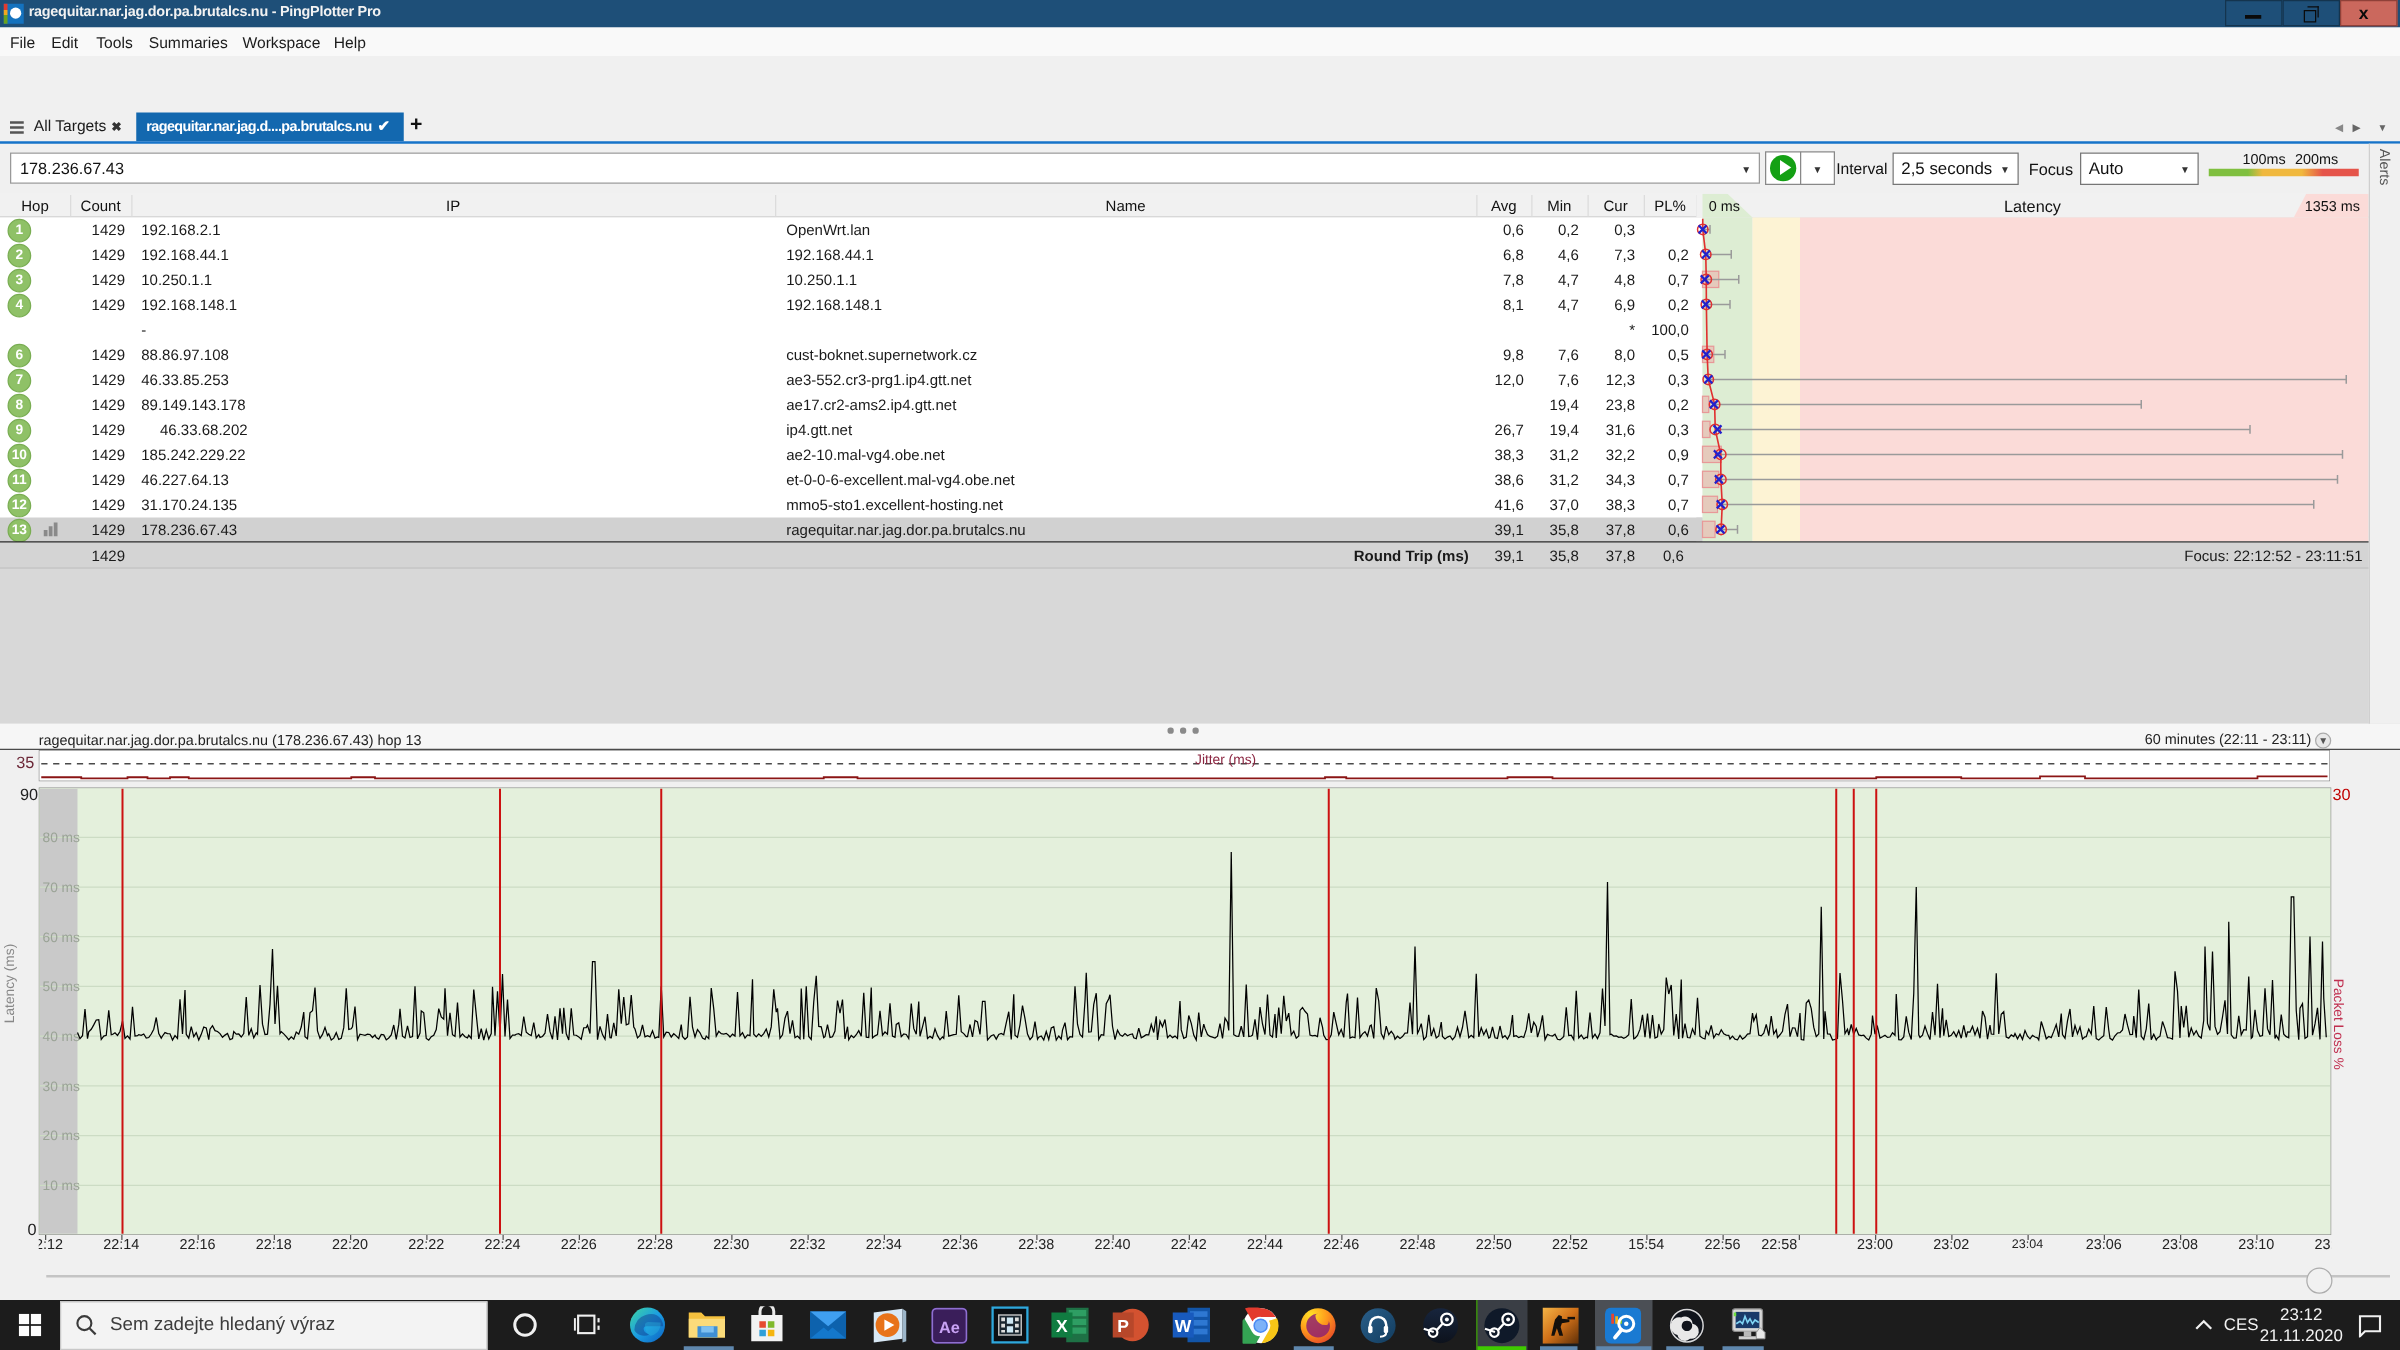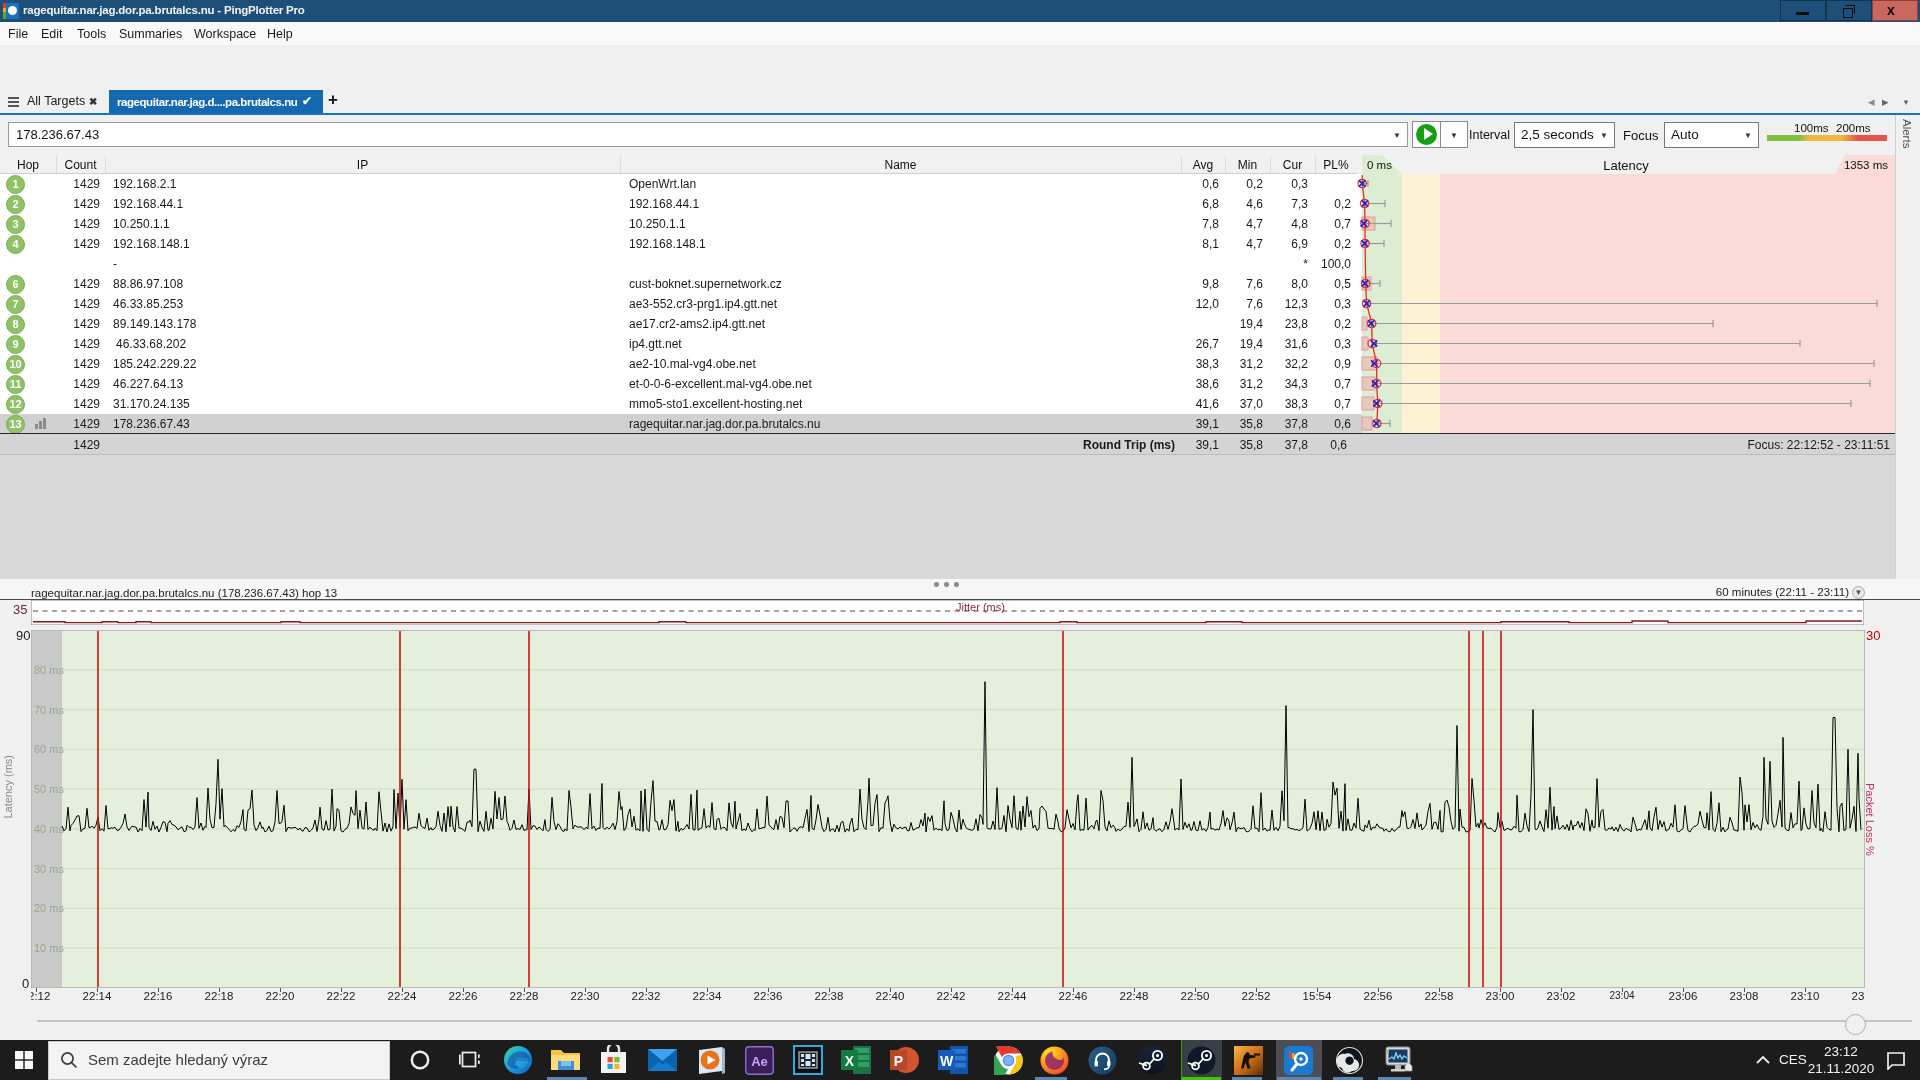--- a/index.html
+++ b/index.html
@@ -136,21 +136,21 @@
 <div class="ab t12 ra" style="left:0;top:297px;width:1351px">0,3</div>
 <div class="hop" style="left:6px;top:315px">8</div>
 <div class="ab t12 ra" style="left:0;top:317px;width:100px">1429</div>
 <div class="ab t12" style="left:113px;top:317px">89.149.143.178</div>
 <div class="ab t12" style="left:629px;top:317px">ae17.cr2-ams2.ip4.gtt.net</div>
 <div class="ab t12 ra" style="left:0;top:317px;width:1263px">19,4</div>
 <div class="ab t12 ra" style="left:0;top:317px;width:1308px">23,8</div>
 <div class="ab t12 ra" style="left:0;top:317px;width:1351px">0,2</div>
 <div class="hop" style="left:6px;top:335px">9</div>
 <div class="ab t12 ra" style="left:0;top:337px;width:100px">1429</div>
-<div class="ab t12" style="left:116px;top:337px">46.33.68.202</div>
+<div class="ab t12" style="left:128px;top:337px">46.33.68.202</div>
 <div class="ab t12" style="left:629px;top:337px">ip4.gtt.net</div>
 <div class="ab t12 ra" style="left:0;top:337px;width:1219px">26,7</div>
 <div class="ab t12 ra" style="left:0;top:337px;width:1263px">19,4</div>
 <div class="ab t12 ra" style="left:0;top:337px;width:1308px">31,6</div>
 <div class="ab t12 ra" style="left:0;top:337px;width:1351px">0,3</div>
 <div class="hop" style="left:6px;top:355px">10</div>
 <div class="ab t12 ra" style="left:0;top:357px;width:100px">1429</div>
 <div class="ab t12" style="left:113px;top:357px">185.242.229.22</div>
 <div class="ab t12" style="left:629px;top:357px">ae2-10.mal-vg4.obe.net</div>
 <div class="ab t12 ra" style="left:0;top:357px;width:1219px">38,3</div>
@@ -351,21 +351,21 @@
       <div class="ab" style="left:1073px;top:2px;width:60px;text-align:center;font-size:11.5px;color:#222">22:48</div>
       <div class="ab" style="left:1103px;top:0;width:1px;height:4px;background:#555"></div>
       <div class="ab" style="left:1134px;top:2px;width:60px;text-align:center;font-size:11.5px;color:#222">22:50</div>
       <div class="ab" style="left:1164px;top:0;width:1px;height:4px;background:#555"></div>
       <div class="ab" style="left:1195px;top:2px;width:60px;text-align:center;font-size:11.5px;color:#222">22:52</div>
       <div class="ab" style="left:1225px;top:0;width:1px;height:4px;background:#555"></div>
       <div class="ab" style="left:1256px;top:2px;width:60px;text-align:center;font-size:11.5px;color:#222">15:54</div>
       <div class="ab" style="left:1286px;top:0;width:1px;height:4px;background:#555"></div>
       <div class="ab" style="left:1317px;top:2px;width:60px;text-align:center;font-size:11.5px;color:#222">22:56</div>
       <div class="ab" style="left:1347px;top:0;width:1px;height:4px;background:#555"></div>
-      <div class="ab" style="left:1378px;top:2px;width:60px;text-align:center;font-size:11.5px;color:#222">22:58</div>
+      <div class="ab" style="left:1378px;top:2px;width:60px;font-size:11.5px;color:#222">22:58</div>
       <div class="ab" style="left:1408px;top:0;width:1px;height:4px;background:#555"></div>
       <div class="ab" style="left:1439px;top:2px;width:60px;text-align:center;font-size:11.5px;color:#222">23:00</div>
       <div class="ab" style="left:1469px;top:0;width:1px;height:4px;background:#555"></div>
       <div class="ab" style="left:1500px;top:2px;width:60px;text-align:center;font-size:11.5px;color:#222">23:02</div>
       <div class="ab" style="left:1530px;top:0;width:1px;height:4px;background:#555"></div>
       <div class="ab" style="left:1561px;top:2px;width:60px;text-align:center;font-size:10px;color:#222">23:04</div>
       <div class="ab" style="left:1591px;top:0;width:1px;height:4px;background:#555"></div>
       <div class="ab" style="left:1622px;top:2px;width:60px;text-align:center;font-size:11.5px;color:#222">23:06</div>
       <div class="ab" style="left:1652px;top:0;width:1px;height:4px;background:#555"></div>
       <div class="ab" style="left:1683px;top:2px;width:60px;text-align:center;font-size:11.5px;color:#222">23:08</div>

